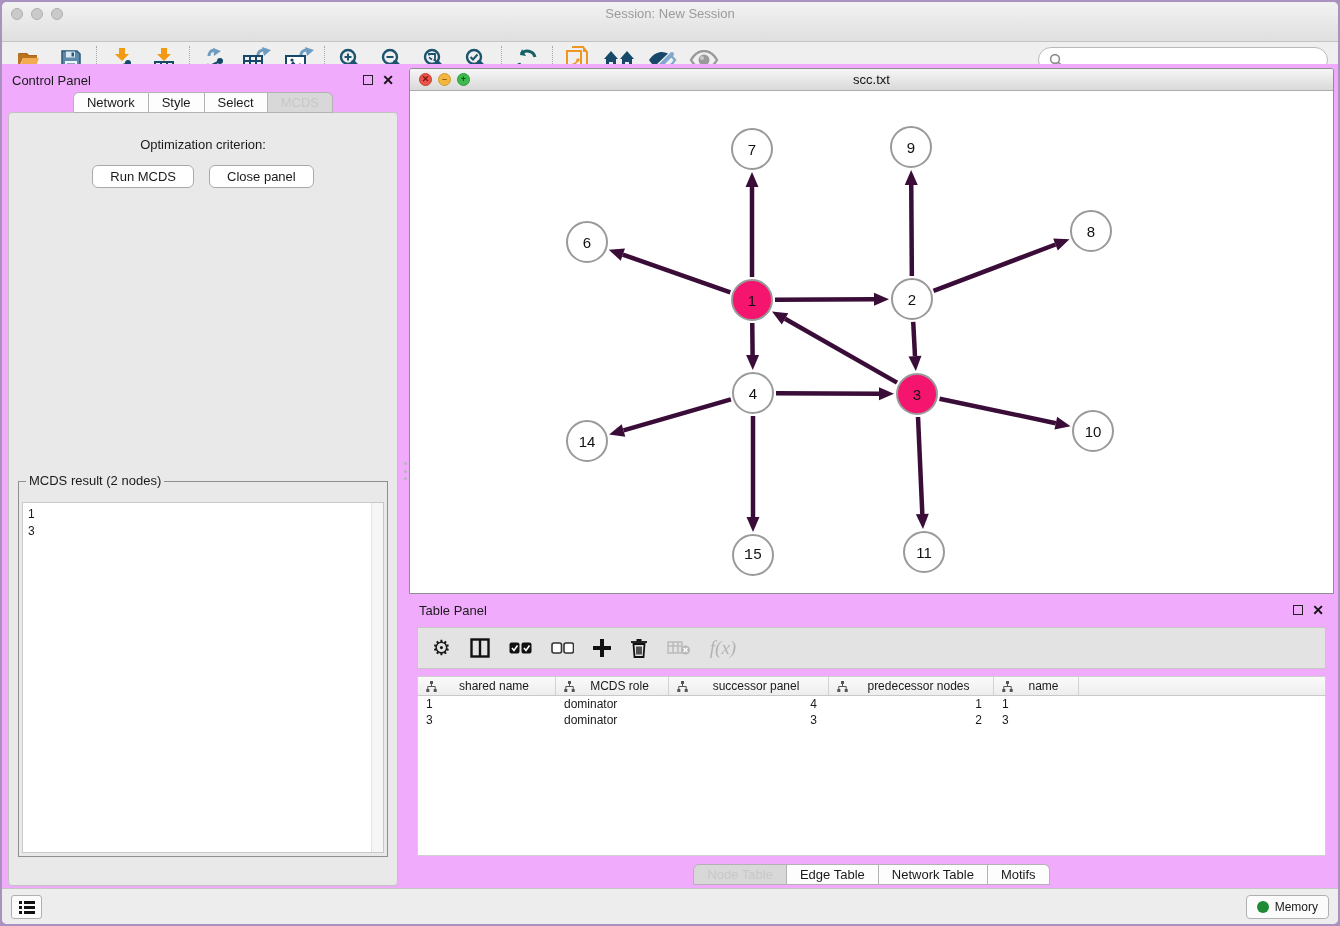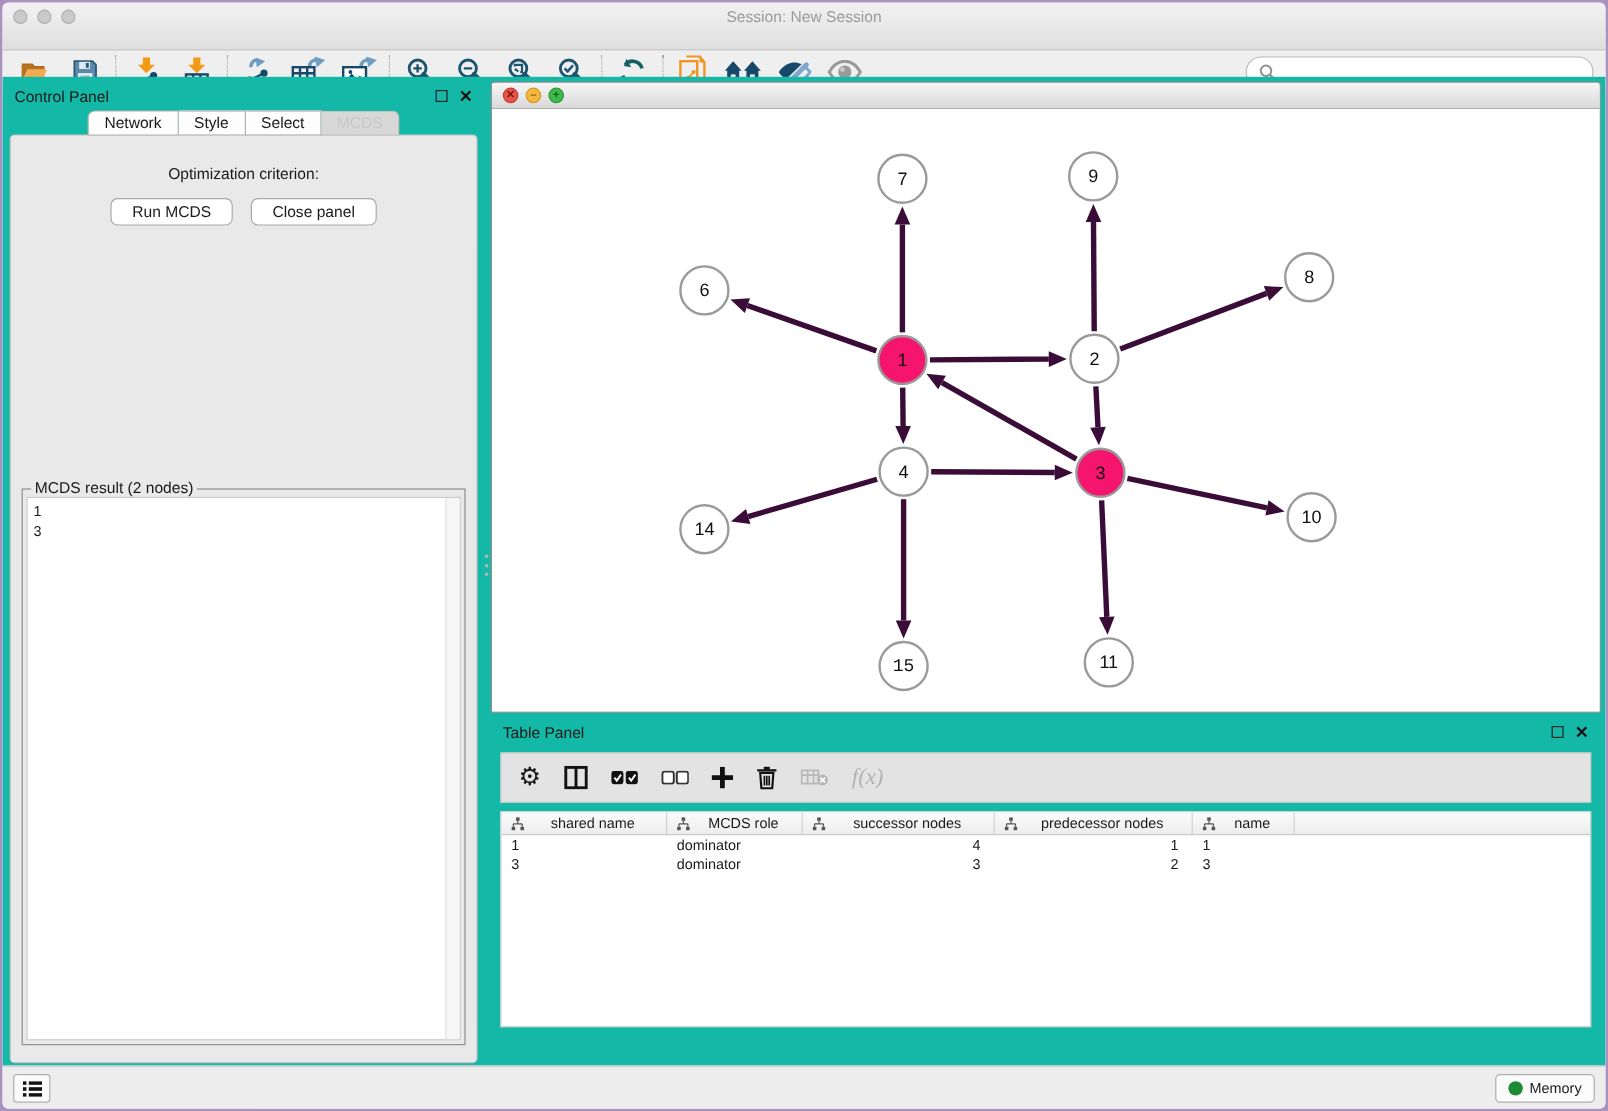--- a/index.html
+++ b/index.html
@@ -14,41 +14,41 @@
   .win-title { position:absolute; left:0; right:0; top:4px; text-align:center; color:#9b9b9b; }
 
   
   .main-toolbar { height:37px; background:#efefef; border-bottom:1px solid #c8c8c8; display:flex; align-items:center; padding:0 10px 0 6px; }
   .tbi { width:42px; height:32px; display:flex; align-items:center; justify-content:center; }
   .tb-sep { width:1px; height:28px; border-left:1px dotted #a8a8a8; margin:0 4px; }
   .spacer { flex:1; }
   .searchbox { width:290px; height:26px; background:#fff; border:1px solid #b9b9b9; border-radius:13px; display:flex; align-items:center; padding:0 10px; gap:6px; }
 
   
-  .workspace { position:absolute; top:62px; bottom:36px; left:0; right:0; background:#14b8a6; }
+  .workspace { position:absolute; top:62px; bottom:36px; left:0; right:0; background:#f0abfc; }
 
   
   .control-panel { position:absolute; left:0; top:4px; width:402px; bottom:2px; display:flex; flex-direction:column; }
   .panel-header { height:24px; display:flex; align-items:center; padding:0 10px; }
   .panel-title { flex:1; }
   .panel-btns { display:flex; align-items:center; gap:9px; }
   .float-box { width:10px; height:10px; border:1.6px solid #222; }
   .close-x { font-weight:bold; font-size:14px; color:#111; line-height:10px; }
   .tabs-row { display:flex; justify-content:center; position:relative; z-index:2; margin-bottom:-1px; }
   .tab { height:21px; padding:0 13px; display:flex; align-items:center; background:#fdfdfd; border:1px solid #b3b3b3; border-left-width:0; font-size:13px; }
   .tab:first-child { border-left-width:1px; border-radius:6px 0 0 0; }
   .tab:last-child { border-radius:0 6px 0 0; }
   .tab.selected { background:#d8d8d8; color:#c8c8c8; }
   .cp-content { flex:1; margin:0 6px; background:#e9e9e9; border:1px solid #c2c2c2; border-radius:4px; display:flex; flex-direction:column; align-items:center; }
   .opt-label { margin-top:24px; }
   .dropdown { margin-top:10px; width:310px; height:24px; background:#fff; border:1px solid #a9a9a9; border-radius:6px; display:flex; align-items:center; padding:0 6px 0 11px; }
   .dropdown .val { flex:1; }
   .btn-row { margin-top:13px; display:flex; gap:15px; }
   .push-btn { height:23px; padding:0 17px; background:#fff; border:1px solid #a9a9a9; border-radius:6px; font-size:13px; display:flex; align-items:center; }
-  .result-group { margin-top:auto; margin-bottom:14px; width:calc(100% - 18px); height:464px; border:1px solid #8f8f8f; position:relative; padding:6px 3px 3px 3px; }
+  .result-group { margin-top:auto; margin-bottom:28px; width:calc(100% - 18px); height:376px; border:1px solid #8f8f8f; position:relative; padding:20px 3px 3px 3px; }
   .result-legend { position:absolute; top:-9px; left:7px; background:#e9e9e9; padding:0 3px; }
   .result-area { width:100%; height:100%; background:#fff; border:1px solid #c9c9c9; position:relative; padding:3px 5px; font-size:12px; line-height:17px; }
   .result-scroll { position:absolute; right:0; top:0; bottom:0; width:12px; background:#f6f6f6; border-left:1px solid #e4e4e4; }
 
   
   .v-handle { position:absolute; left:401px; top:396px; width:5px; height:22px; display:flex; flex-direction:column; align-items:center; justify-content:space-between; padding:2px 0; }
   .v-handle i { width:3px; height:3px; background:#b5b5b5; border-radius:50%; }
 
   
   .net-frame { position:absolute; left:407px; top:4px; width:925px; height:526px; border:1px solid #8e8e8e; border-radius:3px 3px 0 0; background:#fff; overflow:hidden; }
@@ -295,20 +295,21 @@
         <i></i>
       </div>
 
     <div class="net-frame">
       <div class="net-titlebar">
         <div class="net-lights">
           <span class="nlight red">✕</span>
           <span class="nlight yellow">–</span>
           <span class="nlight green">+</span>
         </div>
+        <div class="net-title">scc.txt</div>
       </div>
       <div class="net-canvas" id="net-canvas">
           <svg width="923" height="502" class="edges">
             <line x1="342" y1="186" x2="342" y2="96" stroke="#3a0c38" stroke-width="4.5"></line>
             <polygon points="342,81 348.5,96 335.5,96" fill="#3a0c38"></polygon>
             <line x1="320.3015285768616" y1="201.3726585300483" x2="212.8496484382287" y2="163.60169460252888" stroke="#3a0c38" stroke-width="4.5"></line>
             <polygon points="198.69847142313844,158.6273414699517 215.0052014623455,157.46951789598975 210.69409541411193,169.733871309068" fill="#3a0c38"></polygon>
             <line x1="364.99955079441025" y1="208.85625280753493" x2="464.00074216575695" y2="208.23749536146403" stroke="#3a0c38" stroke-width="4.5"></line>
             <polygon points="479.00044920558975,208.14374719246507 464.0413663723232,214.73736841205823 463.9601179591907,201.73762231086982" fill="#3a0c38"></polygon>
             <line x1="342.2472975320624" y1="231.99867048180474" x2="342.59142146876644" y2="264.00219659527914" stroke="#3a0c38" stroke-width="4.5"></line>
@@ -426,21 +427,21 @@
               </svg>
               <span class="lbl">MCDS role</span>
             </div>
             <div class="th" style="width: 160px;">
               <svg width="11" height="11" viewBox="0 0 11 11">
                 <rect x="4" y="0" width="3" height="3" fill="#555"></rect>
                 <path d="M5.5 3v2.5M1.8 5.5h7.4M1.8 5.5V8M9.2 5.5V8" stroke="#555" fill="none"></path>
                 <rect x="0.3" y="8" width="3" height="3" fill="#555"></rect>
                 <rect x="7.7" y="8" width="3" height="3" fill="#555"></rect>
               </svg>
-              <span class="lbl">successor nodes</span>
+              <span class="lbl">successor panel</span>
             </div>
             <div class="th" style="width: 165px;">
               <svg width="11" height="11" viewBox="0 0 11 11">
                 <rect x="4" y="0" width="3" height="3" fill="#555"></rect>
                 <path d="M5.5 3v2.5M1.8 5.5h7.4M1.8 5.5V8M9.2 5.5V8" stroke="#555" fill="none"></path>
                 <rect x="0.3" y="8" width="3" height="3" fill="#555"></rect>
                 <rect x="7.7" y="8" width="3" height="3" fill="#555"></rect>
               </svg>
               <span class="lbl">predecessor nodes</span>
             </div>
@@ -464,20 +465,26 @@
             </div>
             <div class="tr">
               <div class="td" style="width: 138px;">3</div>
               <div class="td" style="width: 113px;">dominator</div>
               <div class="td right" style="width: 160px;">3</div>
               <div class="td right" style="width: 165px;">2</div>
               <div class="td" style="width: 85px;">3</div>
             </div>
           </div>
       </div>
+      <div class="tp-tabs" id="tp-tabs">
+          <span class="tab selected">Node Table</span>
+          <span class="tab">Edge Table</span>
+          <span class="tab">Network Table</span>
+          <span class="tab">Motifs</span>
+        </div>
     </div>
   </div>
 
   <div class="status-bar">
     <span class="list-btn">
       <svg width="16" height="13" viewBox="0 0 16 13">
           <g fill="#111">
             <rect x="0" y="0" width="3" height="3"></rect>
             <rect x="5" y="0" width="11" height="3"></rect>
             <rect x="0" y="5" width="3" height="3"></rect>

